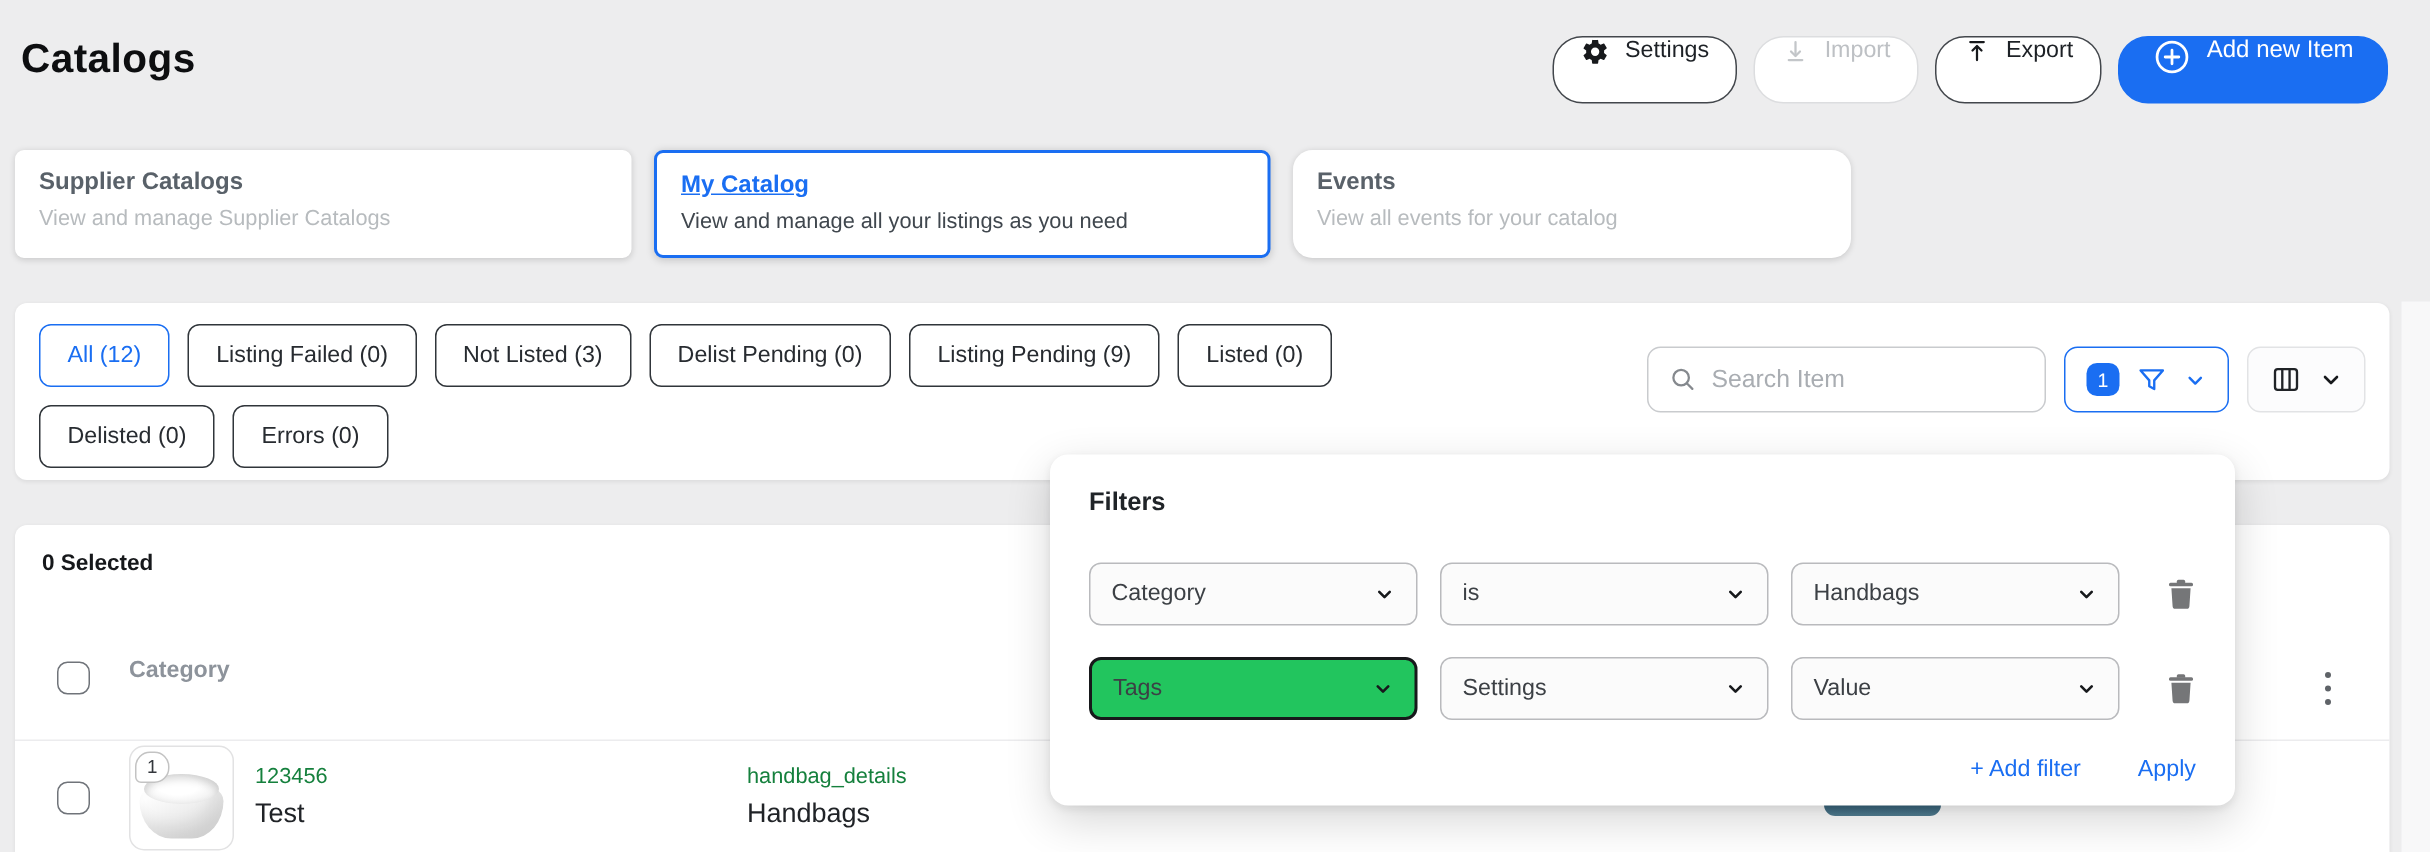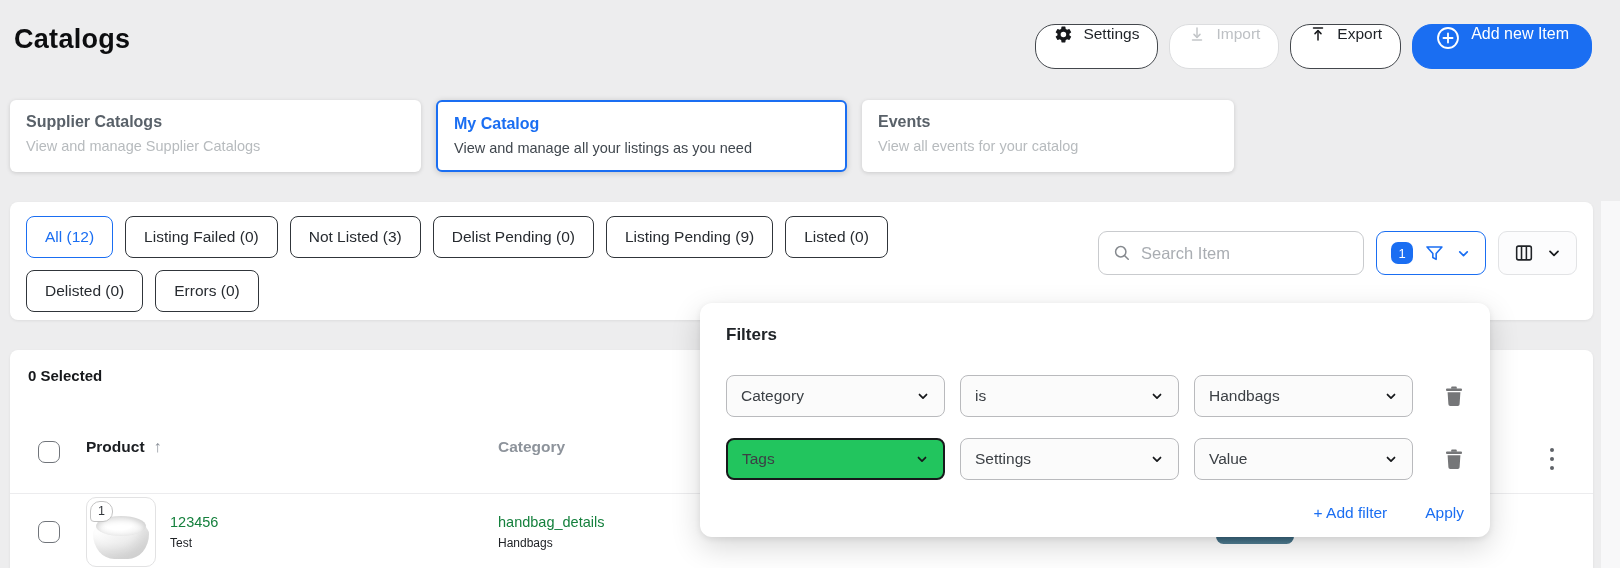--- a/index.html
+++ b/index.html
@@ -24,25 +24,25 @@
   }
   .btn svg { flex: none; }
   .btn.disabled { color: #bdc0c4; border-color: #dcdddf; }
   .btn.primary { background: #1a6ef2; border-color: #1a6ef2; color: #fff; font-size: 16px; padding: 0 22px; }
   
   .tabs { position: absolute; top: 100px; left: 10px; display: flex; gap: 15px; }
   .tab {
     width: 411px; height: 72px; background: #fff; border-radius: 6px;
     box-shadow: 0 1px 4px rgba(0,0,0,.15); padding: 13px 16px; cursor: pointer;
   }
-  .tab.wide { width: 372px; }
+  .tab.wide { width: 372px; border-radius: 13px; }
   .tab-t { font-size: 16px; font-weight: 700; color: #596169; margin-bottom: 7px; }
   .tab-s { font-size: 14.5px; color: #b7bbbe; }
   .tab.active { border: 2px solid #1a6ef2; box-shadow: 0 1px 6px rgba(0,0,0,.18); }
-  .tab.active .tab-t { color: #1a6ef2; }
+  .tab.active .tab-t { color: #1a6ef2; text-decoration: underline; }
   .tab.active .tab-s { color: #40474e; }
   
   .panel {
     position: absolute; left: 10px; width: 1583px; background: #fff;
     border-radius: 8px; box-shadow: 0 1px 3px rgba(0,0,0,.07);
   }
   .panel-chips { top: 202px; height: 118px; padding: 14px 16px; }
   .chips { display: flex; flex-wrap: wrap; gap: 12px; max-width: 965px; }
   .chip {
     height: 42px; display: flex; align-items: center; padding: 0 18px;
@@ -96,21 +96,21 @@
     border-radius: 50%;
     background: radial-gradient(ellipse at 45% 40%, #ffffff 35%, #e6e6e6 95%);
     box-shadow: inset 0 3px 6px rgba(0,0,0,.16);
   }
   .thumb-badge {
     position: absolute; z-index: 2; top: 3px; left: 3px; width: 23px; height: 21px;
     background: #fff; border: 1px solid #c3c3c3; border-radius: 10px 10px 10px 4px;
     font-size: 12.5px; color: #33373c; display: grid; place-items: center;
   }
   .cell-sub { font-size: 14.5px; color: #15803d; margin-bottom: 6px; }
-  .cell-main { font-size: 12px; color: #202327; }
+  .cell-main { font-size: 18px; color: #202327; }
   .kebab { position: absolute; right: 38px; top: 50%; transform: translateY(-50%); cursor: pointer; line-height: 0; }
   .row-wrap { position: relative; }
   .pill-sliver {
     position: absolute; left: 1206px; top: 184px; width: 78px; height: 10px;
     border-radius: 3px 3px 9px 9px; z-index: 1;
     background: linear-gradient(#2e5a72, #527e93);
   }
   
   .popover {
     position: absolute; left: 700px; top: 303px; width: 790px; height: 234px;
@@ -242,24 +242,20 @@
   </div>
 </div>
 
 <div class="panel panel-table row-wrap">
   <div class="selected-text">0 Selected</div>
 
   <div class="grid thead">
     <div>
         <div class="cb"></div>
       </div>
-    <div class="th">
-      <span>Product</span>
-      <span class="sort-arrow">↑</span>
-    </div>
     <div class="th gray">
       <span>Category</span>
     </div>
   </div>
 
   <div class="grid trow">
     <div>
         <div class="cb"></div>
       </div>
     <div class="product-cell">

